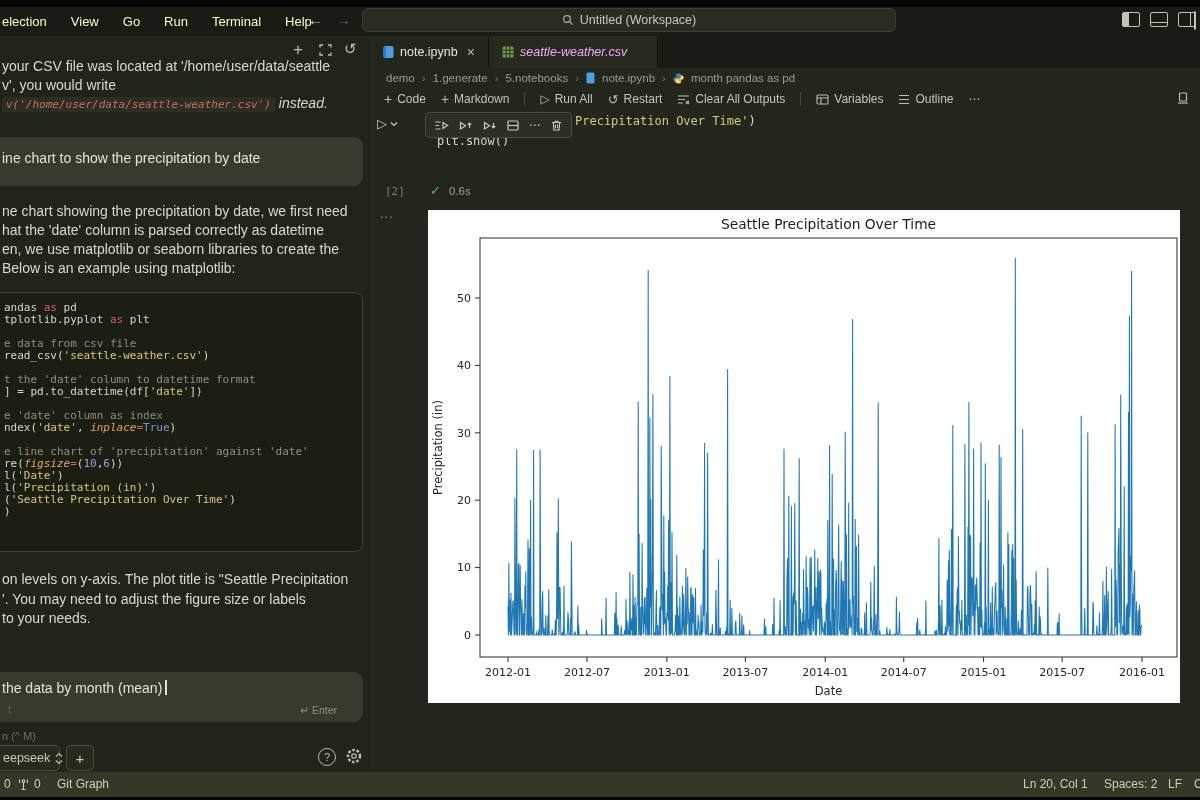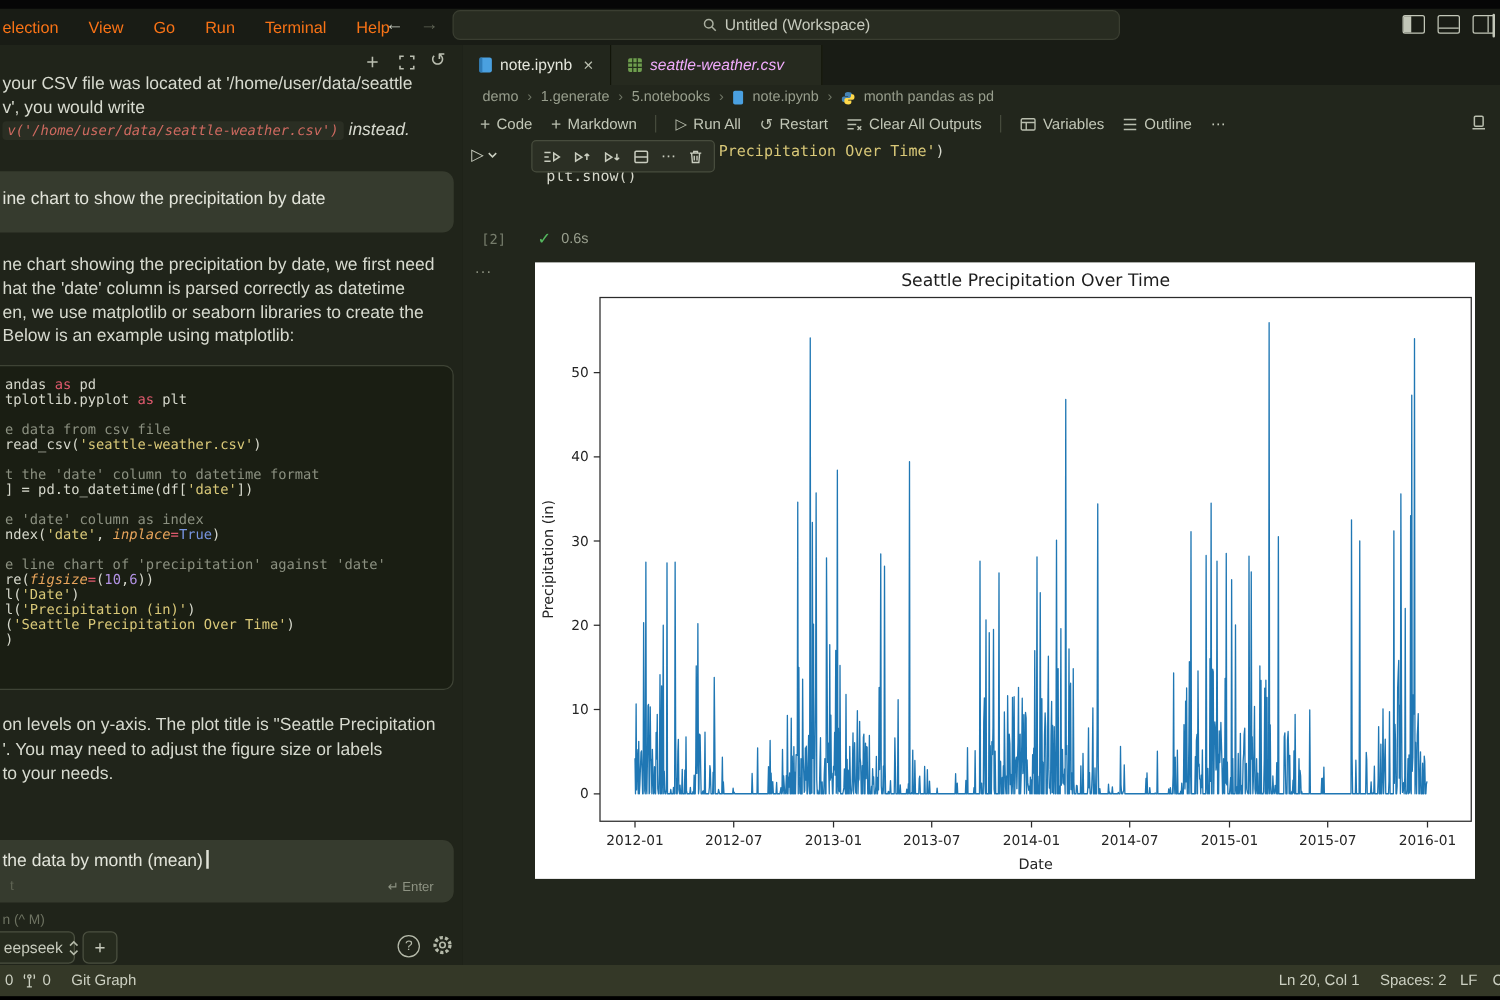--- a/index.html
+++ b/index.html
@@ -3,21 +3,21 @@
 <meta charset="utf-8">
 <style>
   html,body{margin:0;padding:0;background:#000;}
   #app{position:relative;width:1200px;height:800px;overflow:hidden;background:#22261c;
        font-family:"Liberation Sans",sans-serif;-webkit-font-smoothing:antialiased;}
   .abs{position:absolute;}
   
   #titlebar{left:0;top:0;width:1200px;height:36px;background:#191c15;}
   #topstrip{left:0;top:0;width:1200px;height:7px;background:#060606;}
   #menubar{left:2px;top:7px;height:29px;display:flex;gap:24px;align-items:center;}
-  .mi{font-size:13px;color:#f97316;cursor:default;}
+  .mi{font-size:13px;color:#fef9c3;cursor:default;}
   .navarrow{font-size:15px;color:#c8ccc0;}
   .navarrow.dim{color:#5f6455;}
   #searchbox{left:362px;top:8px;width:532px;height:22px;background:#282c21;border:1px solid #3a3e31;
     border-radius:6px;display:flex;align-items:center;justify-content:center;gap:6px;
     color:#c6cabd;font-size:12.5px;}
   .layouticon{width:16px;height:13px;border:1.5px solid #c2c6b8;border-radius:2px;position:relative;}
   .layouticon.l::before{content:"";position:absolute;left:0;top:0;bottom:0;width:6px;background:#c2c6b8;}
   .layouticon.b::before{content:"";position:absolute;left:0;right:0;bottom:3px;height:1.5px;background:#c2c6b8;}
   .layouticon.r::before{content:"";position:absolute;right:4px;top:0;bottom:0;width:1.5px;background:#c2c6b8;}
   
@@ -28,21 +28,21 @@
     border-radius:3px;padding:1px 4px;}
   .bubble{position:absolute;background:#363b2e;border-radius:9px;}
   #codeblock{position:absolute;left:-22px;top:256px;width:385px;height:260px;background:#1a1e13;
     border:1px solid #3e4335;border-radius:8px;box-sizing:border-box;padding:9px 10px 9px 25px;}
   .cl{font-family:"DejaVu Sans Mono",monospace;font-size:11px;line-height:12px;white-space:pre;}
   .tk-t{color:#d6d8cc}.tk-k{color:#e05a6e}.tk-s{color:#d9c878}.tk-c{color:#8b9080}
   .tk-p{color:#e8a55c;font-style:italic}.tk-b{color:#7794e0}.tk-n{color:#b292e4}
   #inputbox{position:absolute;left:-22px;top:636px;width:385px;height:50px;background:#363b2e;border-radius:9px;}
   #inputtext{position:absolute;left:24px;top:8px;font-size:14px;color:#e2e4da;white-space:nowrap;}
   .cursorbar{display:inline-block;width:1.5px;height:15px;background:#dfe2d6;vertical-align:-2px;margin-left:3px;}
-  #enterbadge{position:absolute;right:16px;bottom:6px;font-size:10.5px;color:#8e9383;}
+  #enterbadge{position:absolute;right:26px;bottom:6px;font-size:10.5px;color:#8e9383;}
   #inputhintfrag{position:absolute;left:30px;top:31px;font-size:11px;color:#5f6454;}
   #shortcuthint{position:absolute;left:2px;top:694px;font-size:11px;color:#6d7261;}
   .selbox{position:absolute;border:1px solid #4b5040;border-radius:5px;background:#262b1e;box-sizing:border-box;
     color:#c6cabc;font-size:12.5px;display:flex;align-items:center;}
   .circlehelp{position:absolute;width:16px;height:16px;border:1.3px solid #b4b9a9;border-radius:50%;
     color:#b4b9a9;font-size:11px;display:flex;align-items:center;justify-content:center;}
   
   #editor{left:370px;top:36px;width:830px;height:736px;background:#22261c;}
   #tabbar{position:absolute;left:0;top:0;width:830px;height:32px;background:#191c15;}
   .tab{position:absolute;top:0;height:32px;display:flex;align-items:center;box-sizing:border-box;}

